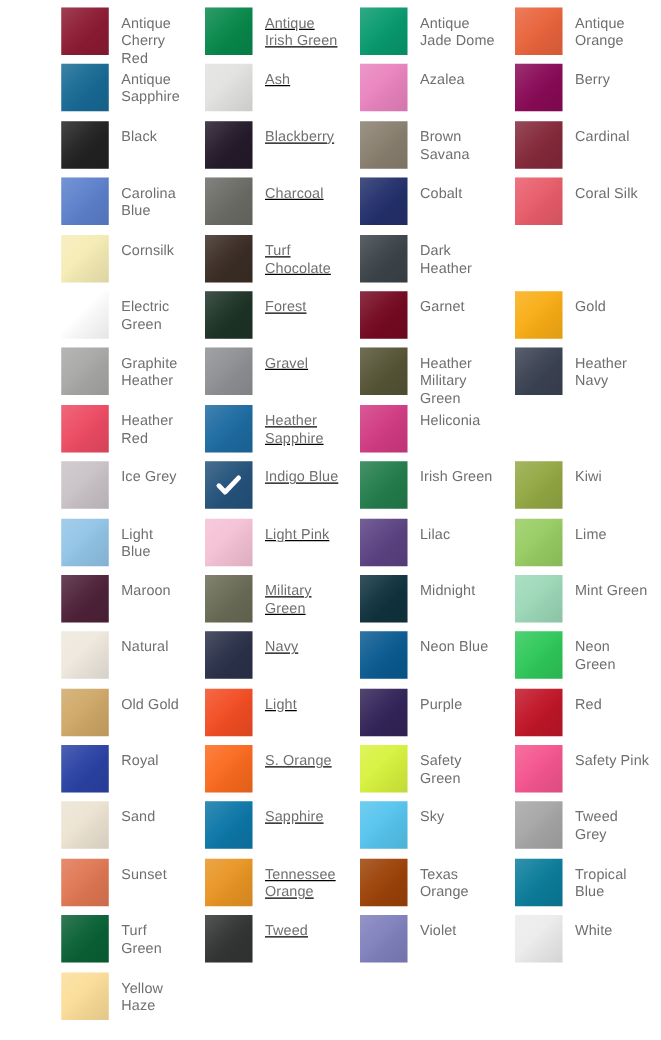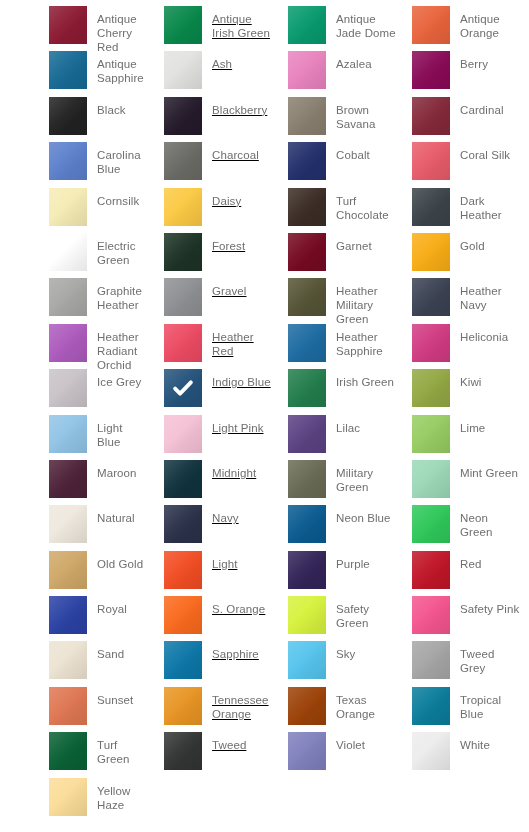--- a/index.html
+++ b/index.html
@@ -179,26 +179,20 @@
       </div>
     </div>
     <div class="swatch-row">
       <div class="swatch-option">
         <div class="swatch-chip" style="background: rgb(245, 236, 181);">
           <span class="sheen"></span>
         </div>
         <div class="swatch-label">Cornsilk</div>
       </div>
       <div class="swatch-option">
-        <div class="swatch-chip" style="background: rgb(251, 201, 68);">
-          <span class="sheen"></span>
-        </div>
-        <div class="swatch-label">Daisy</div>
-      </div>
-      <div class="swatch-option">
         <div class="swatch-chip" style="background: rgb(59, 45, 37);">
           <span class="sheen"></span>
         </div>
         <div class="swatch-label">Turf Chocolate</div>
       </div>
       <div class="swatch-option">
         <div class="swatch-chip" style="background: rgb(60, 68, 73);">
           <span class="sheen"></span>
         </div>
         <div class="swatch-label">Dark Heather</div>
@@ -250,26 +244,20 @@
         <div class="swatch-label">Heather Military Green</div>
       </div>
       <div class="swatch-option">
         <div class="swatch-chip" style="background: rgb(59, 66, 82);">
           <span class="sheen"></span>
         </div>
         <div class="swatch-label">Heather Navy</div>
       </div>
     </div>
     <div class="swatch-row">
-      <div class="swatch-option">
-        <div class="swatch-chip" style="background: rgb(173, 91, 189);">
-          <span class="sheen"></span>
-        </div>
-        <div class="swatch-label">Heather Radiant Orchid</div>
-      </div>
       <div class="swatch-option">
         <div class="swatch-chip" style="background: rgb(236, 75, 99);">
           <span class="sheen"></span>
         </div>
         <div class="swatch-label">Heather Red</div>
       </div>
       <div class="swatch-option">
         <div class="swatch-chip" style="background: rgb(29, 107, 161);">
           <span class="sheen"></span>
         </div>
@@ -338,30 +326,30 @@
       </div>
     </div>
     <div class="swatch-row">
       <div class="swatch-option">
         <div class="swatch-chip" style="background: rgb(78, 34, 57);">
           <span class="sheen"></span>
         </div>
         <div class="swatch-label">Maroon</div>
       </div>
       <div class="swatch-option">
+        <div class="swatch-chip" style="background: rgb(106, 107, 85);">
+          <span class="sheen"></span>
+        </div>
+        <div class="swatch-label">Military Green</div>
+      </div>
+      <div class="swatch-option">
         <div class="swatch-chip" style="background: rgb(16, 51, 62);">
           <span class="sheen"></span>
         </div>
         <div class="swatch-label">Midnight</div>
-      </div>
-      <div class="swatch-option">
-        <div class="swatch-chip" style="background: rgb(106, 107, 85);">
-          <span class="sheen"></span>
-        </div>
-        <div class="swatch-label">Military Green</div>
       </div>
       <div class="swatch-option">
         <div class="swatch-chip" style="background: rgb(156, 216, 184);">
           <span class="sheen"></span>
         </div>
         <div class="swatch-label">Mint Green</div>
       </div>
     </div>
     <div class="swatch-row">
       <div class="swatch-option">

